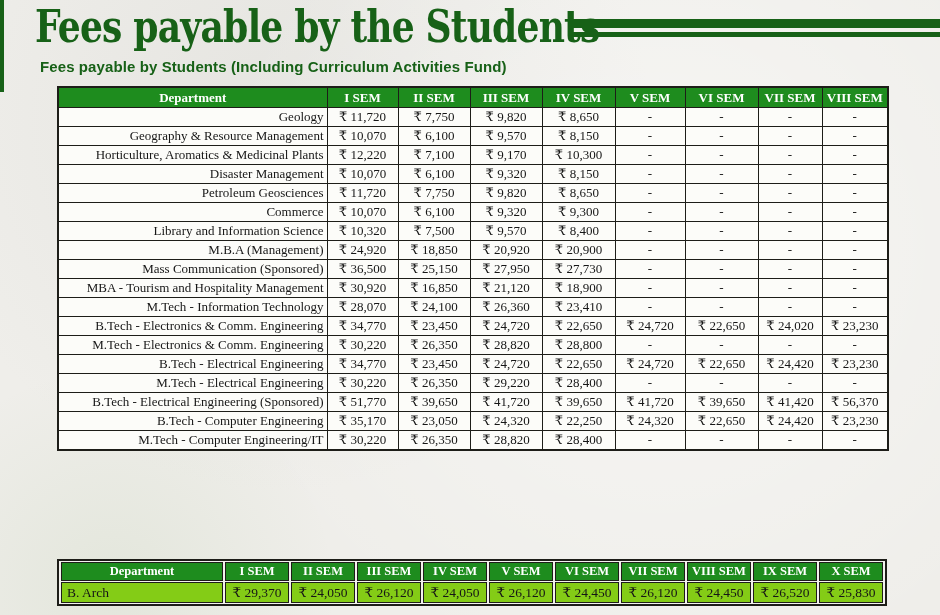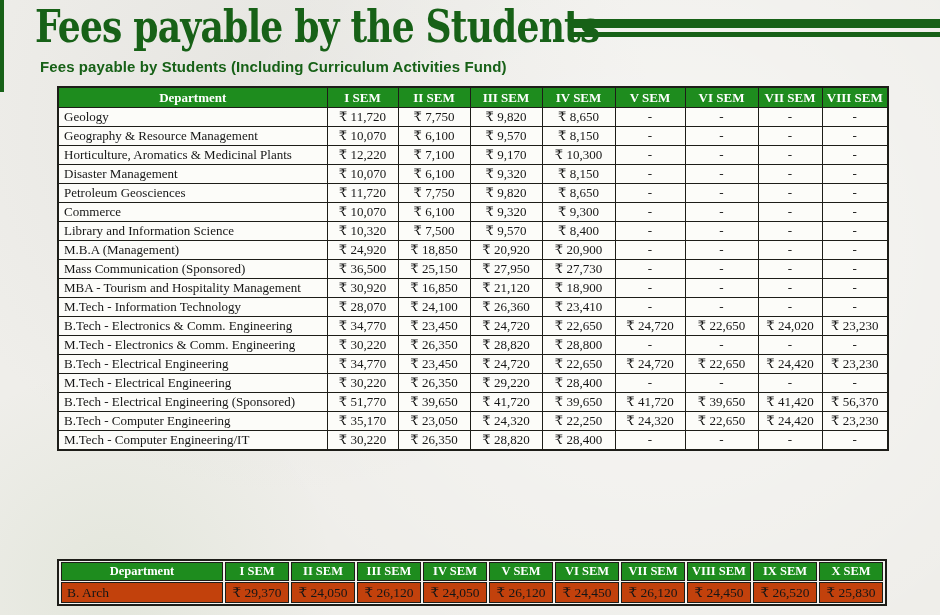--- a/index.html
+++ b/index.html
@@ -43,39 +43,39 @@
     border:1.6px solid var(--border-dark,#1d1d18);
     font-size:13px;font-weight:bold;height:17px;line-height:17px;padding:1px 2px;
     text-align:center;
   }
   table.fees-table td{
     border:1.6px solid var(--border-dark,#1d1d18);
     background:#fcfcf9;color:#161616;
     font-size:13px;height:16px;line-height:16px;padding:1px 3px;
     text-align:center;white-space:nowrap;overflow:hidden;
   }
-  table.fees-table td.dept{text-align:left;padding-left:5px;margin-left:16px;}
+  table.fees-table td.dept{text-align:right;padding-left:5px;margin-left:16px;}
 
   
   .arch-wrap{
     position:absolute;left:57px;top:559px;width:830px;
     border:2.5px solid var(--border-dark,#1d1d18);
     background:#f3f2ee;box-sizing:border-box;
   }
   table.arch-table{
     width:100%;border-collapse:separate;border-spacing:2px 1px;table-layout:fixed;
   }
   table.arch-table th{
     background:var(--header-green,#1e8c1e);color:#fff;
     border:1.3px solid var(--border-dark,#1d1d18);
     font-size:12.5px;font-weight:bold;height:15px;line-height:15px;padding:1px 1px;
     text-align:center;white-space:nowrap;overflow:hidden;
   }
   table.arch-table td{
-    background:#c2410c;color:#161616;
+    background:#84cc16;color:#161616;
     border:1.3px solid var(--border-dark,#1d1d18);
     font-size:13.5px;height:17px;line-height:17px;padding:1px 2px;
     text-align:center;white-space:nowrap;overflow:hidden;
   }
   table.arch-table td.dept{text-align:left;padding-left:5px;}
 </style>
 </head>
 <body>
 
 <div class="left-accent"></div>

